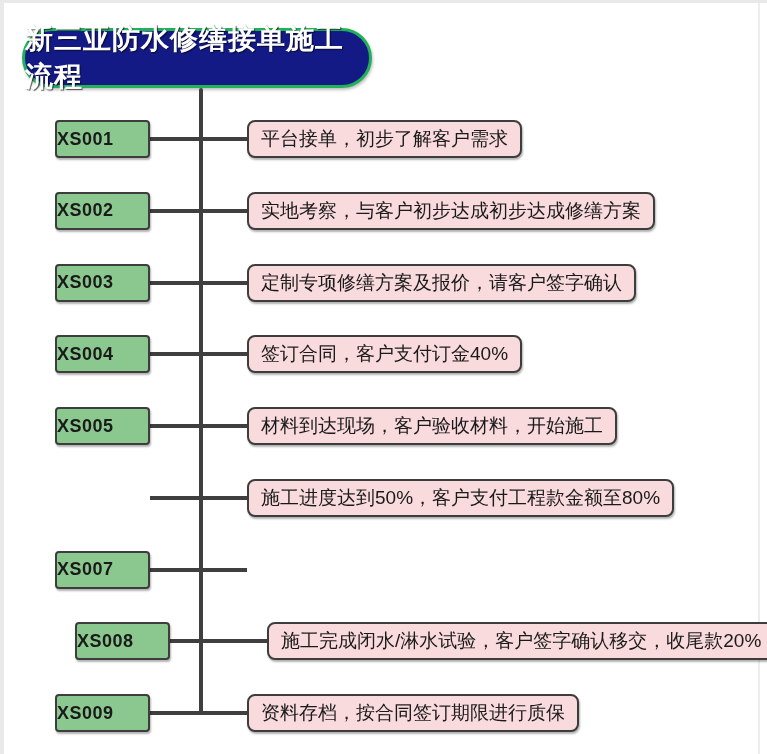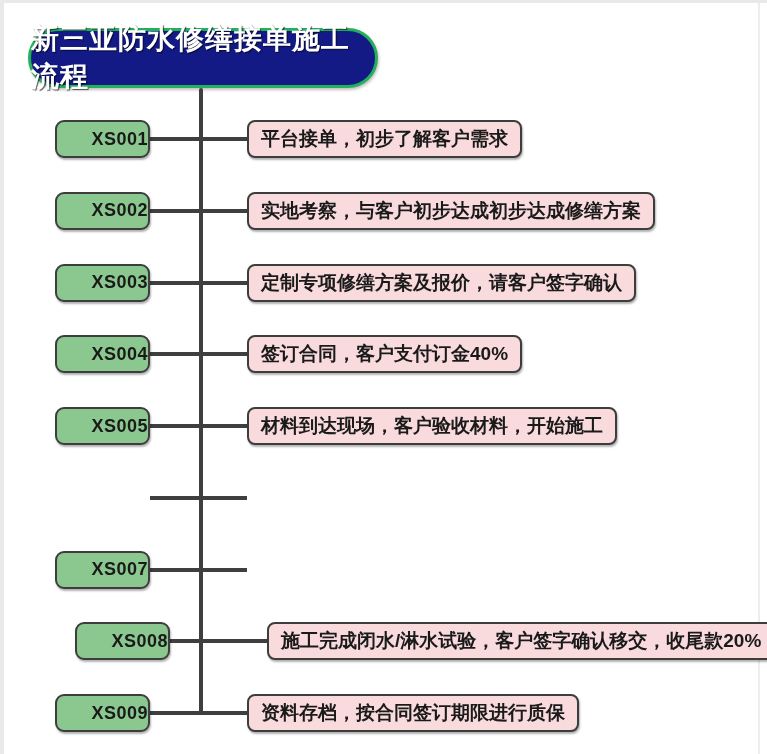--- a/index.html
+++ b/index.html
@@ -15,21 +15,21 @@
     background: var(--canvas-bg, #fff);
     overflow: hidden;
   }
   
   .edge-left   { position:absolute; left:0; top:0; width:4px; height:754px; background: var(--frame-edge); }
   .edge-top    { position:absolute; left:0; top:0; width:767px; height:3px; background: var(--frame-edge); }
   .edge-right  { position:absolute; left:758px; top:0; width:2px; height:754px; background: var(--frame-edge); opacity:.8; }
 
   .title-node {
     position: absolute;
-    left: 28px; top: 28px;
+    left: 22px; top: 28px;
     width: 344px; height: 54px;
     background: var(--title-bg);
     border: 3px solid var(--title-border);
     border-radius: 32px;
     display: flex; align-items: center; justify-content: center;
     color: var(--title-text);
     font-size: 28px;
     font-weight: bold;
     letter-spacing: 1px;
     text-shadow: 1px 1px 1px rgba(0,0,0,0.65);
@@ -53,39 +53,39 @@
     left: 150px; top: 17px;
     width: 97px; height: 4px;
     background: var(--line);
   }
   .code-node {
     position: absolute;
     left: 55px; top: 0;
     width: 91px; height: 34px;
     background: var(--code-bg);
     border: 2px solid var(--node-border);
-    border-radius: 9px;
-    display: flex; align-items: center; justify-content: flex-end;
+    border-radius: 4px;
+    display: flex; align-items: center; justify-content: flex-start;
     font-size: 18px;
     font-weight: bold;
     color: var(--text);
     letter-spacing: .5px;
     box-shadow: 1px 2px 2px rgba(0,0,0,0.3);
   }
   .label-node {
     position: absolute;
     left: 247px; top: 0;
     height: 34px;
     background: var(--label-bg);
     border: 2px solid var(--node-border);
     border-radius: 8px;
     display: inline-flex; align-items: center;
     padding: 0 12px;
     font-size: 19px;
-    font-weight: bold;
+    font-weight: normal;
     color: var(--text);
     white-space: nowrap;
     box-shadow: 1px 2px 2px rgba(0,0,0,0.3);
   }
 </style>
 </head>
 <body>
 
 <div class="canvas">
   <div class="edge-top"></div>
@@ -144,20 +144,23 @@
     <div class="code-node">
       <span class="code">XS005</span>
     </div>
     <div class="label-node">
       <span class="label">材料到达现场，客户验收材料，开始施工</span>
     </div>
   </div>
 
   <div class="row" style="top: 478.75px;">
     <div class="connector"></div>
+    <div class="label-node">
+      <span class="label">施工进度达到50%，客户支付工程款金额至80%</span>
+    </div>
   </div>
 
   <div class="row" style="top: 550.5px;">
     <div class="connector"></div>
     <div class="code-node">
       <span class="code">XS007</span>
     </div>
   </div>
 
   <div class="row" style="top: 622.25px; margin-left: 20px;">

